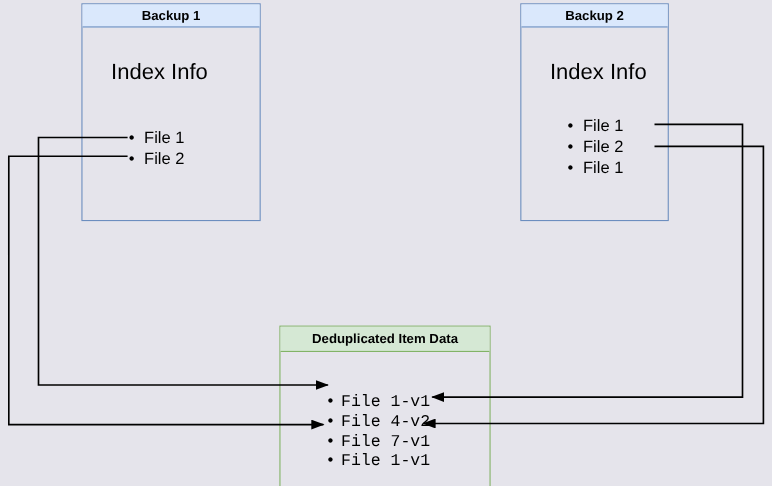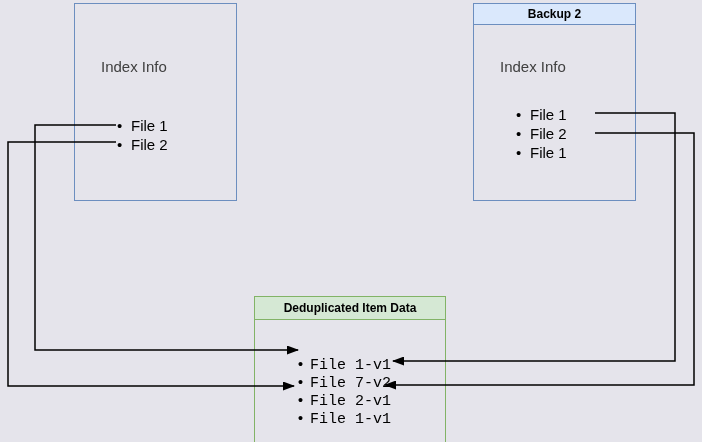--- a/index.html
+++ b/index.html
@@ -31,22 +31,22 @@
     font-size: 12px;
     font-weight: bold;
     color: #000;
   }
   .blue  .box-header { height: 21px; background: #dae8fc; border-bottom: 1px solid #6c8ebf; }
   .green .box-header { height: 23px; background: #d5e8d4; border-bottom: 1px solid #82b366; }
   .subtitle {
     position: absolute;
     left: 26px;
     top: 53px;
-    font-size: 15px;
-    color: #404040;
+    font-size: 20px;
+    color: #000000;
     line-height: 19px;
   }
   ul.filelist {
     position: absolute;
     margin: 0;
     padding: 0 0 0 56px;
     list-style: none;
   }
   ul.filelist li {
     position: relative;
@@ -55,21 +55,21 @@
     line-height: 19px;
     white-space: nowrap;
   }
   ul.filelist li::before {
     content: "\2022";
     position: absolute;
     left: -14px;
     font-size: 15px;
   }
   #b1 { left: 74px;  top: 3px;   width: 163px; height: 198px; }
-  #b2 { left: 473px; top: 3px;   width: 163px; height: 198px; }
+  #b2 { left: 473px; top: 3px;   width: 135px; height: 198px; }
   #dd { left: 254px; top: 296px; width: 192px; height: 202px; }
   #b1 ul.filelist { top: 112px; left: 0; }
   #b2 ul.filelist { top: 101px; left: 0; }
   #dd ul.filelist { top: 60px;  left: 0; padding-left: 55px; font-family: Liberation Mono, monospace; }
   #dd ul.filelist li { line-height: 18px; }
   #arrows {
     position: absolute;
     left: 0; top: 0;
     width: 702px;
     height: 442px;
@@ -80,20 +80,23 @@
     stroke: #000;
     stroke-width: 1.5;
   }
 </style>
 </head>
 <body>
 
 <div id="canvas">
 
   <div id="b1" class="box blue">
+    <div class="box-header">
+      <span>Backup 1</span>
+    </div>
     <div class="subtitle">Index Info</div>
     <ul class="filelist">
       <li>File 1</li>
       <li>File 2</li>
     </ul>
   </div>
 
   <div id="b2" class="box blue">
     <div class="box-header">
       <span>Backup 2</span>
@@ -105,22 +108,22 @@
       <li>File 1</li>
     </ul>
   </div>
 
   <div id="dd" class="box green">
     <div class="box-header">
       <span>Deduplicated Item Data</span>
     </div>
     <ul class="filelist">
       <li>File 1-v1</li>
-      <li>File 7-v2</li>
-      <li>File 2-v1</li>
+      <li>File 4-v2</li>
+      <li>File 7-v1</li>
       <li>File 1-v1</li>
     </ul>
   </div>
 
   <svg id="arrows" viewBox="0 0 702 442" xmlns="http://www.w3.org/2000/svg">
     <defs>
       <marker id="ah" markerUnits="userSpaceOnUse" viewBox="0 0 12 9" markerWidth="12" markerHeight="9" refX="11" refY="4.5" orient="auto">
         <path d="M0,0 L12,4.5 L0,9 Z" fill="#000"></path>
       </marker>
     </defs>

